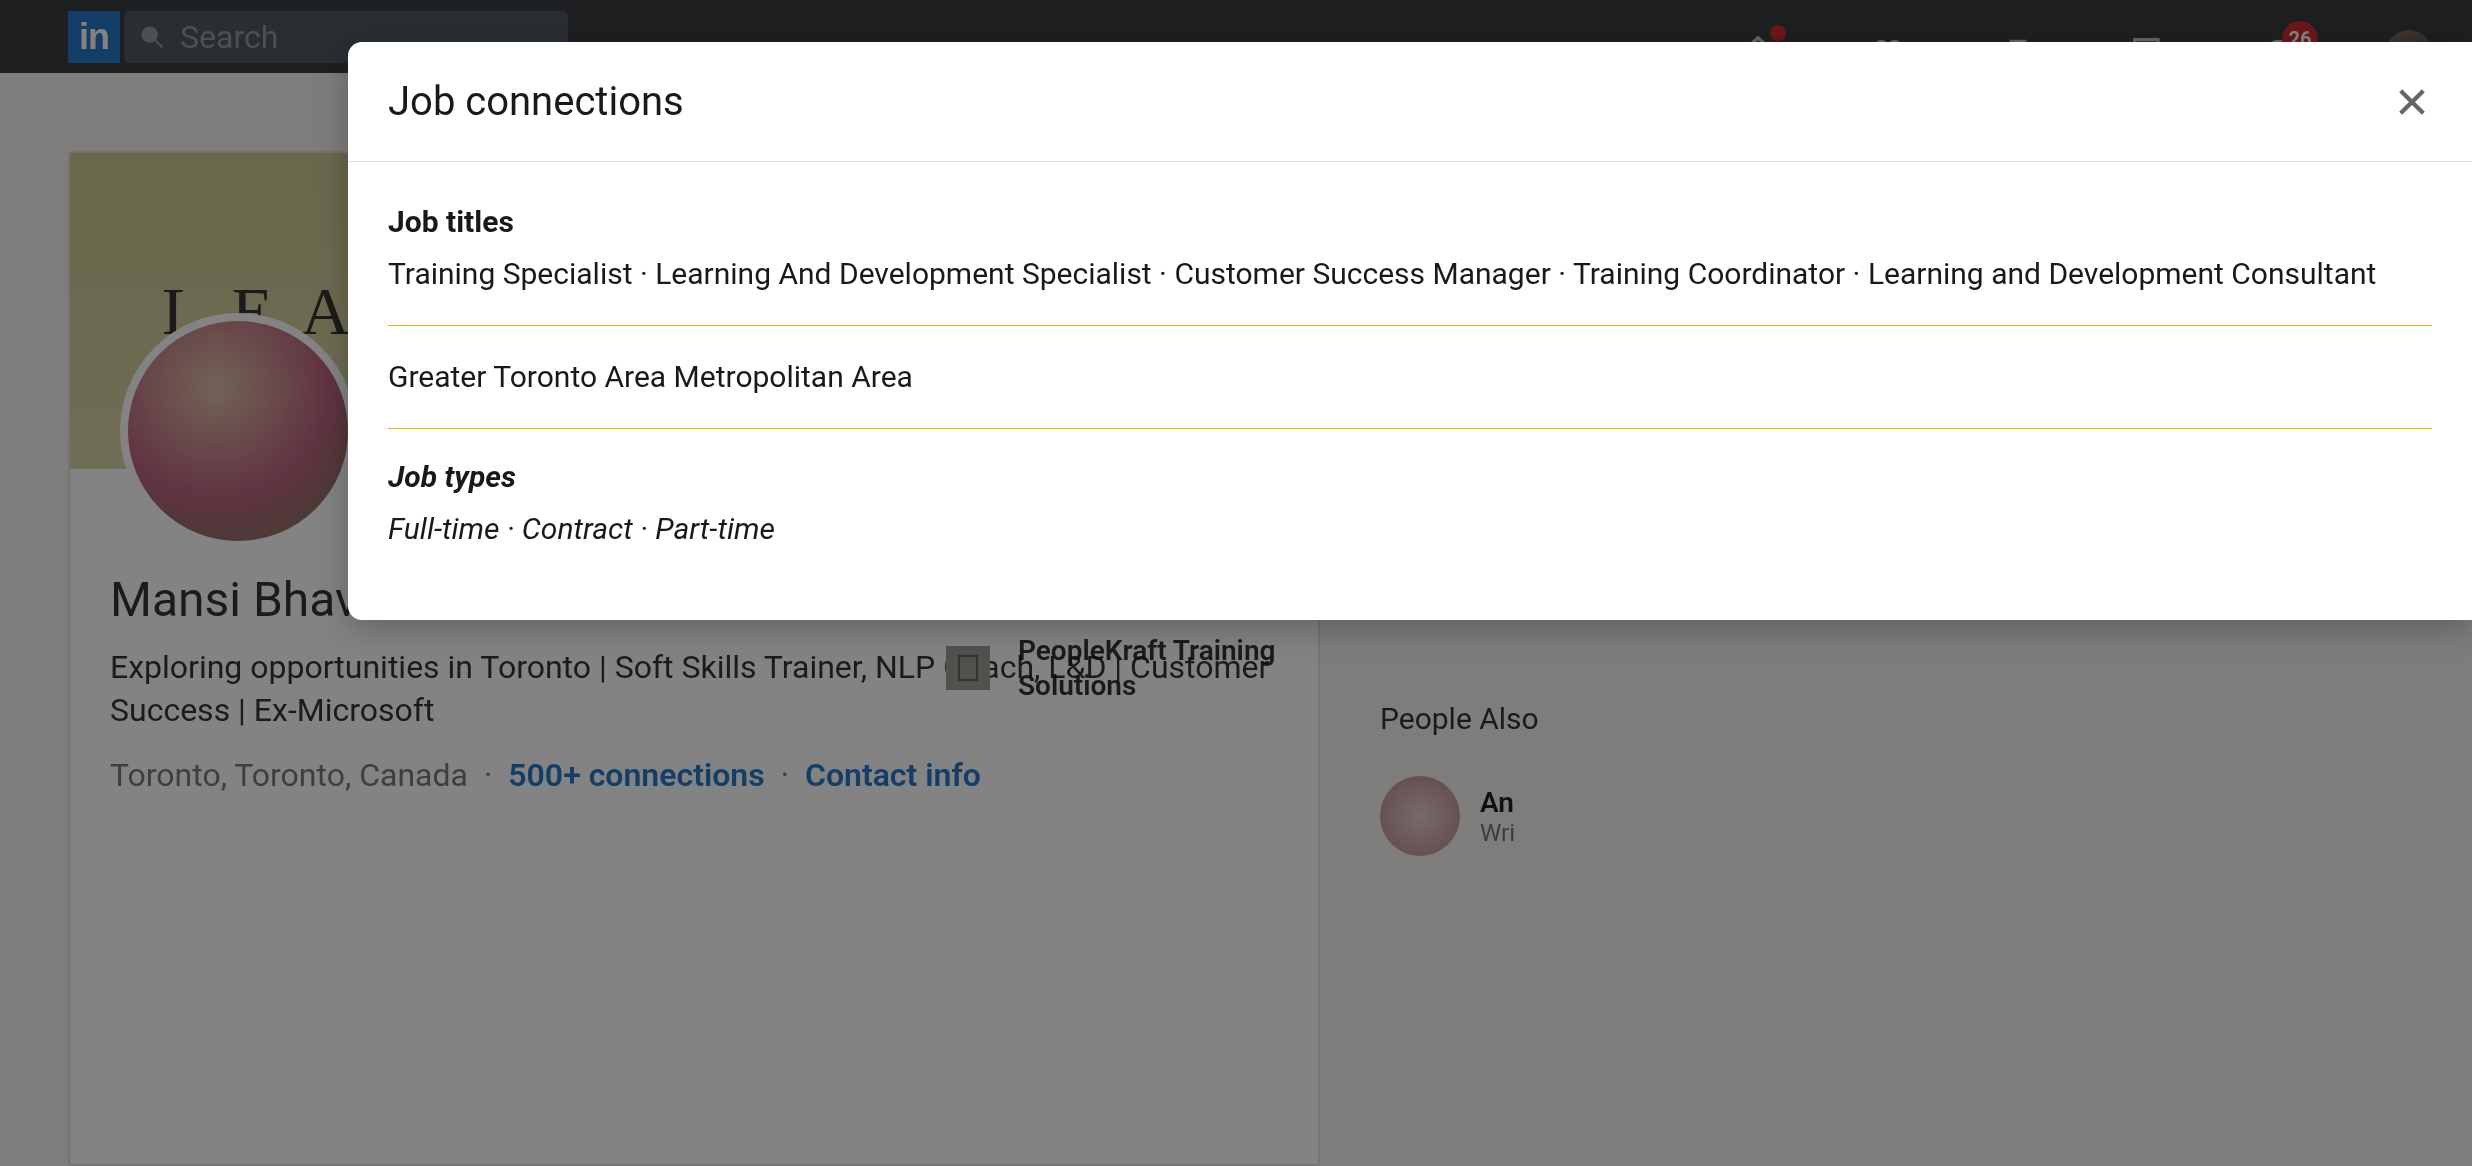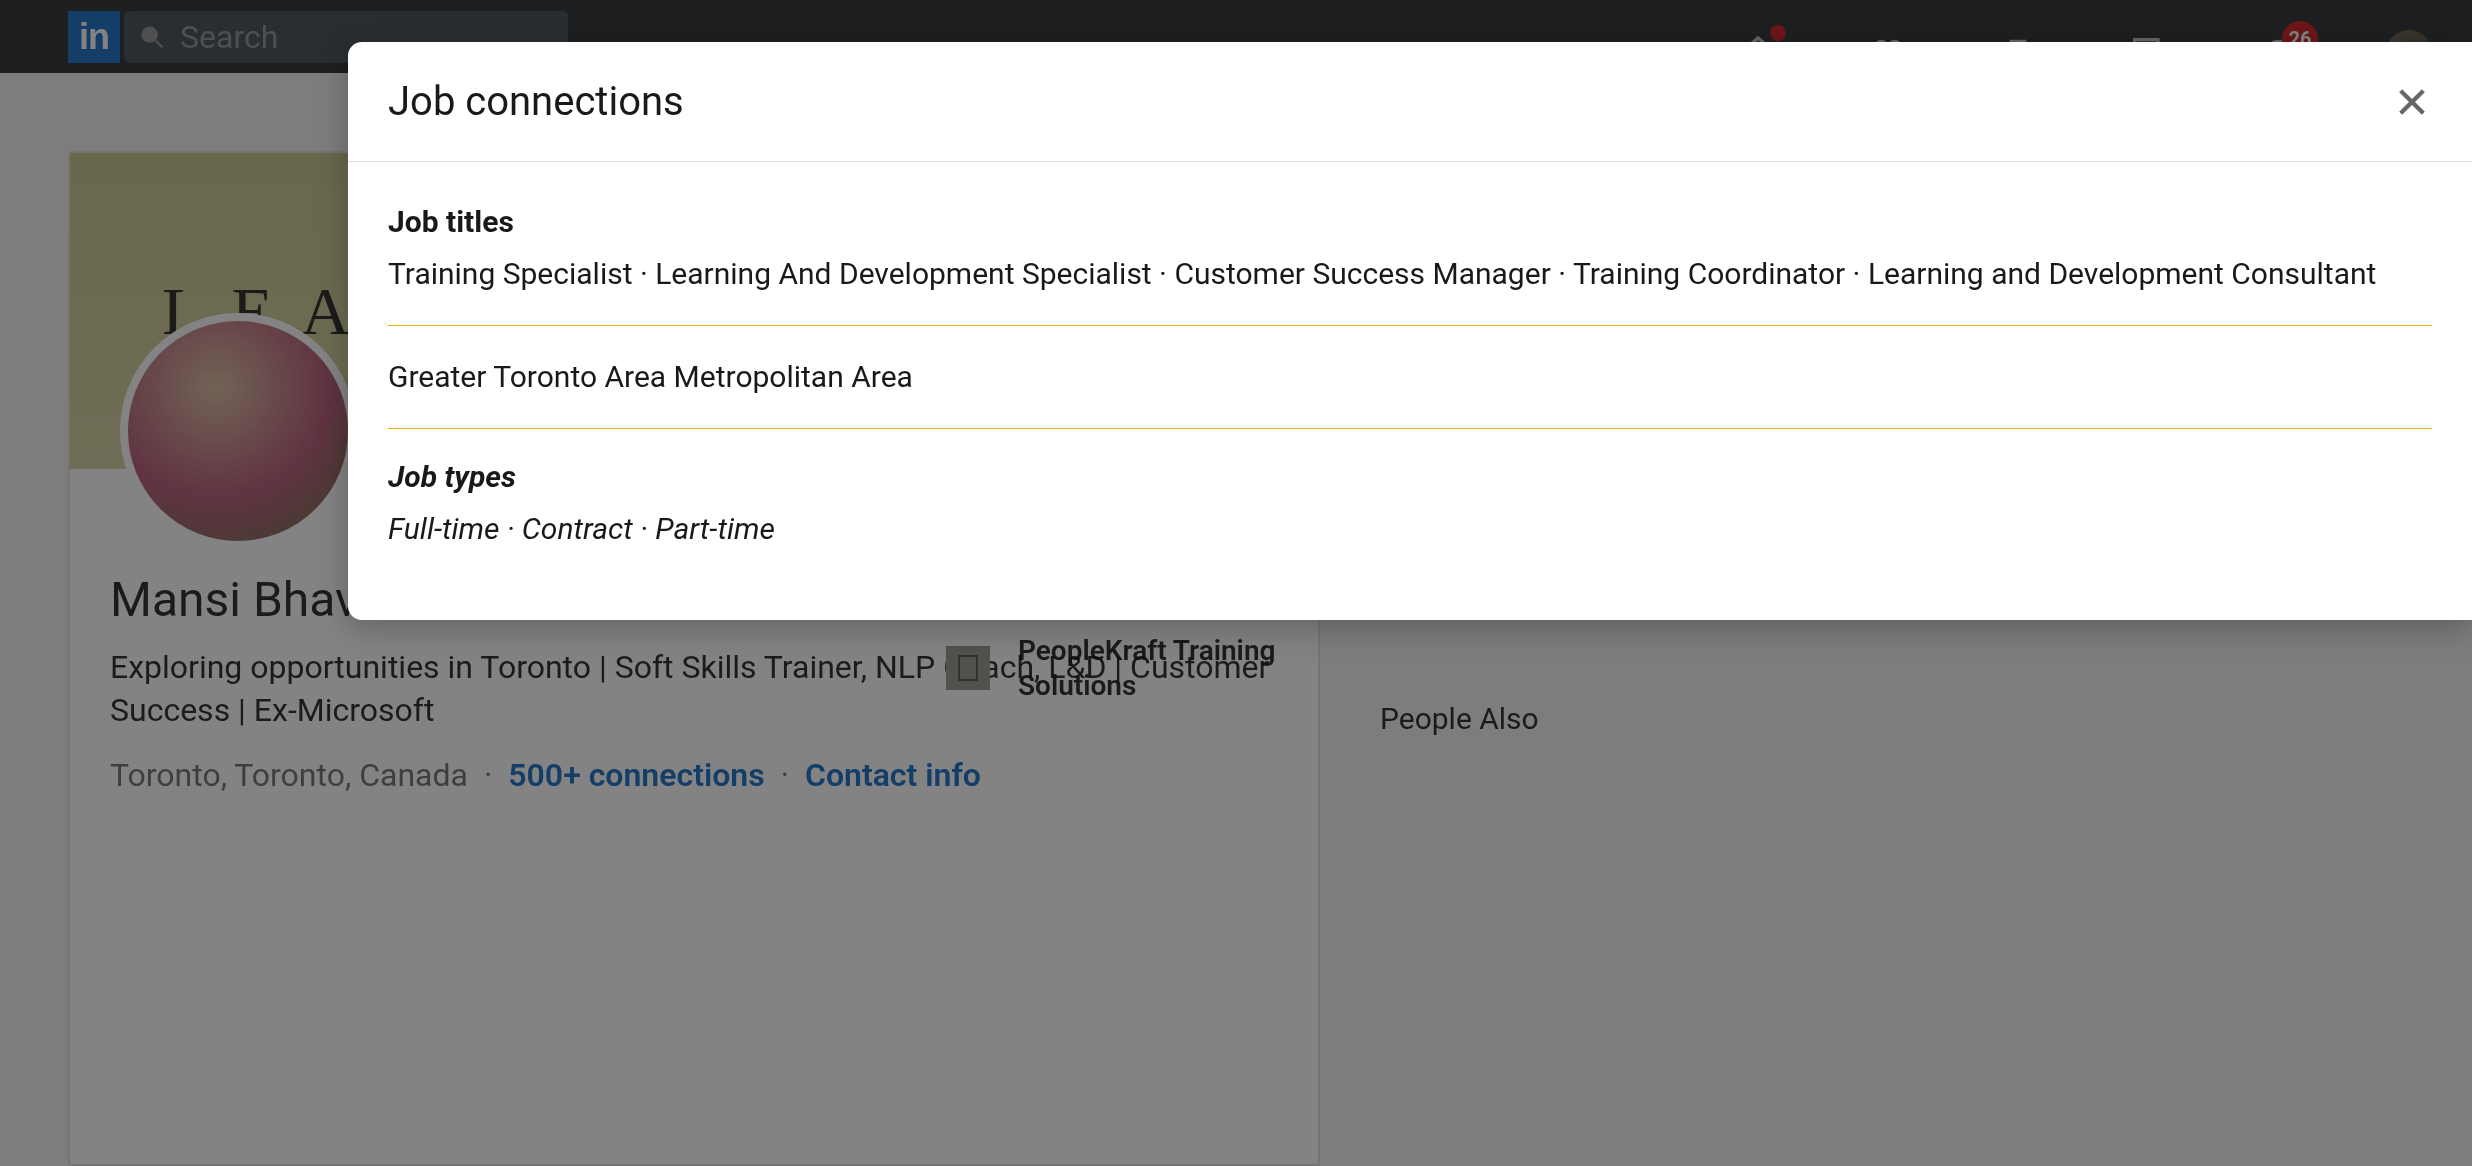--- a/index.html
+++ b/index.html
@@ -241,20 +241,27 @@
           <div class="org-logo-inner"></div>
         </div>
       <div class="org-name">PeopleKraft Training Solutions</div>
     </div>
   </div>
   <div class="right-rail">
     <div class="item">
       <div class="mini-av first"></div>
     </div>
     <div class="heading">People Also</div>
+    <div class="item">
+      <div class="mini-av second"></div>
+      <div>
+        <div class="mini-name">An</div>
+        <div class="mini-sub">Wri</div>
+      </div>
+    </div>
   </div>
 </div>
 
 <div class="overlay"></div>
 <div class="modal">
   <div class="modal-header">
     <div class="modal-title">Job connections</div>
     <div class="close">
       <svg viewBox="0 0 24 24">
           <line x1="4" y1="4" x2="20" y2="20"></line>

